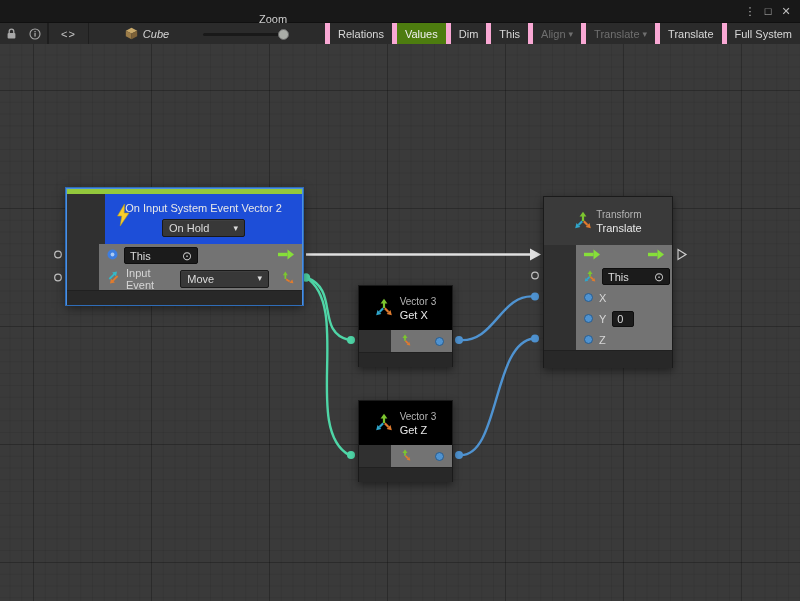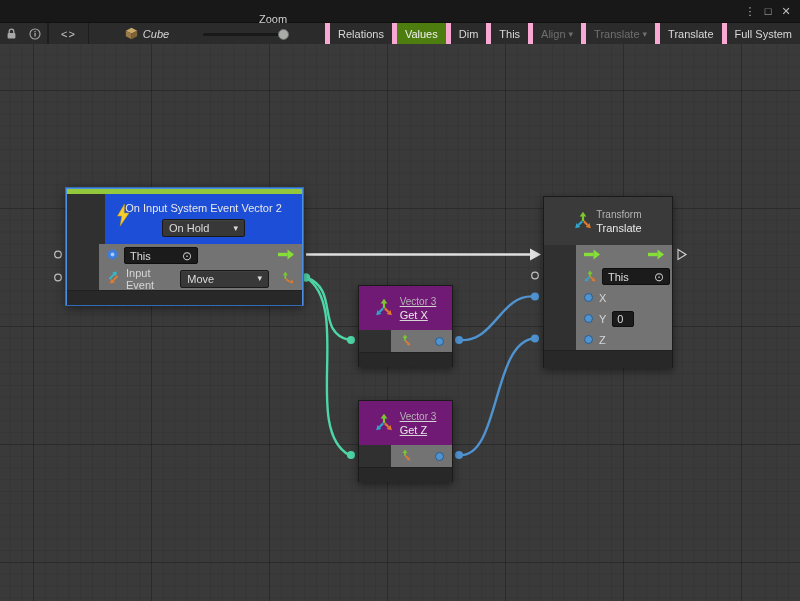--- a/index.html
+++ b/index.html
@@ -61,21 +61,21 @@
   .ev-header{position:relative;height:50px;background:#1d4ed8;margin-left:38px;}
   .ev-bolt{position:absolute;left:10px;top:10px;}
   .ev-title{padding-top:8px;text-align:center;color:#e8e8e8;}
   .ev-dd-wrap{display:flex;justify-content:center;margin-top:5px;}
   .event-node .row{height:23px;}
   .event-node .node-footer{height:14px;}
   
   .vec-node{width:95px;}
   .getx-node{left:358px;top:241px;height:82px;}
   .getz-node{left:358px;top:356px;height:82px;}
-  .vec-header{height:44px;background:#701a75;display:flex;align-items:center;justify-content:center;gap:7px;text-decoration:underline;}
+  .vec-header{height:44px;background:#000000;display:flex;align-items:center;justify-content:center;gap:7px;}
   .vh-cat{font-size:10px;color:#b4b4b4;}
   .vh-name{color:#e8e8e8;margin-top:2px;}
   .vec-node .row{height:22px;}
   .vec-node .node-footer{height:14px;}
   
   .translate-node{left:543px;top:152px;width:130px;height:172px;}
   .tr-header{height:48px;background:#3a3a3a;display:flex;align-items:center;justify-content:center;gap:4px;}
   .translate-node .row{height:21px;}
   .translate-node .node-footer{height:17px;}
 </style>

